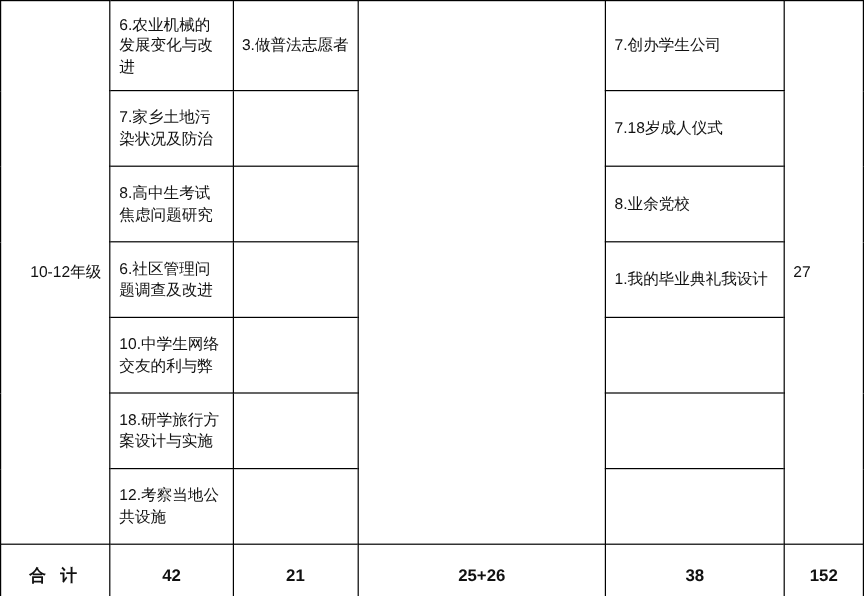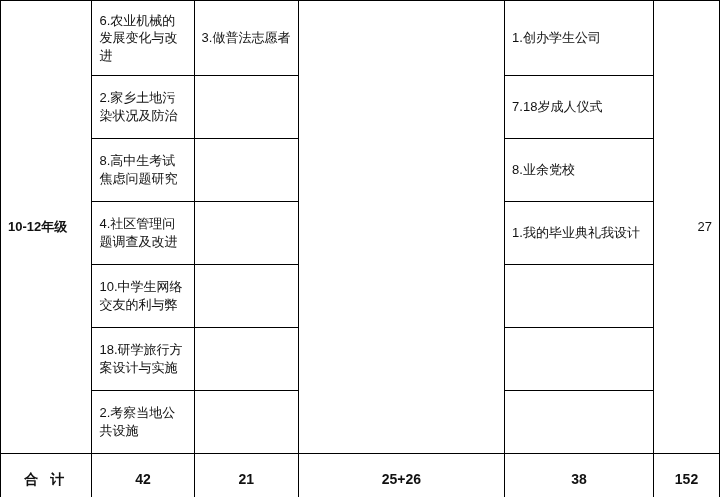--- a/index.html
+++ b/index.html
@@ -34,22 +34,22 @@
   }
   
   .col-grade { width: 86px; }
   .col-a { width: 96px; }
   .col-b { width: 98px; }
   .col-c { width: 194px; }
   .col-d { width: 140px; }
   .col-e { width: 62px; }
 
   .grade-cell {
-    text-align: left;
-    font-weight: bold;
+    text-align: right;
+    font-weight: normal;
     font-size: 13px;
   }
   .item {
     font-size: 13px;
   }
   .blank { }
   .num-cell {
     text-align: center;
     font-size: 13px;
   }
@@ -58,71 +58,71 @@
     font-weight: bold;
     font-size: 14px;
     height: 38px;
     padding: 8px 6px;
   }
   .total-label {
     letter-spacing: 4px;
   }
   .cell-pad-lg { height: 62px; margin-left: 48px; }
   .cell-pad-md { height: 50px; }
-  .tall-27 { text-align: right; }
+  .tall-27 { text-align: left; }
 </style>
 </head>
 <body>
 
 <div class="sheet">
   <table class="grid">
     <colgroup>
       <col class="col-grade">
       <col class="col-a">
       <col class="col-b">
       <col class="col-c">
       <col class="col-d">
       <col class="col-e">
     </colgroup>
     <tbody>
       <tr>
         <td class="grade-cell" rowspan="7">10-12年级</td>
         <td class="item cell-pad-lg">6.农业机械的发展变化与改进</td>
         <td class="item cell-pad-lg">3.做普法志愿者</td>
         <td class="item blank" rowspan="7"></td>
-        <td class="item cell-pad-lg">1.创办学生公司</td>
+        <td class="item cell-pad-lg">7.创办学生公司</td>
         <td class="num-cell tall-27" rowspan="7">27</td>
       </tr>
       <tr>
-        <td class="item cell-pad-md">2.家乡土地污染状况及防治</td>
+        <td class="item cell-pad-md">7.家乡土地污染状况及防治</td>
         <td class="item blank cell-pad-md"></td>
         <td class="item cell-pad-md">7.18岁成人仪式</td>
       </tr>
       <tr>
         <td class="item cell-pad-md">8.高中生考试焦虑问题研究</td>
         <td class="item blank cell-pad-md"></td>
         <td class="item cell-pad-md">8.业余党校</td>
       </tr>
       <tr>
-        <td class="item cell-pad-md">4.社区管理问题调查及改进</td>
+        <td class="item cell-pad-md">6.社区管理问题调查及改进</td>
         <td class="item blank cell-pad-md"></td>
         <td class="item cell-pad-md">1.我的毕业典礼我设计</td>
       </tr>
       <tr>
         <td class="item cell-pad-md">10.中学生网络交友的利与弊</td>
         <td class="item blank cell-pad-md"></td>
         <td class="item blank cell-pad-md"></td>
       </tr>
       <tr>
         <td class="item cell-pad-md">18.研学旅行方案设计与实施</td>
         <td class="item blank cell-pad-md"></td>
         <td class="item blank cell-pad-md"></td>
       </tr>
       <tr>
-        <td class="item cell-pad-md">2.考察当地公共设施</td>
+        <td class="item cell-pad-md">12.考察当地公共设施</td>
         <td class="item blank cell-pad-md"></td>
         <td class="item blank cell-pad-md"></td>
       </tr>
       <tr class="total-row">
         <td class="total-label">合  计</td>
         <td>42</td>
         <td>21</td>
         <td>25+26</td>
         <td>38</td>
         <td>152</td>

